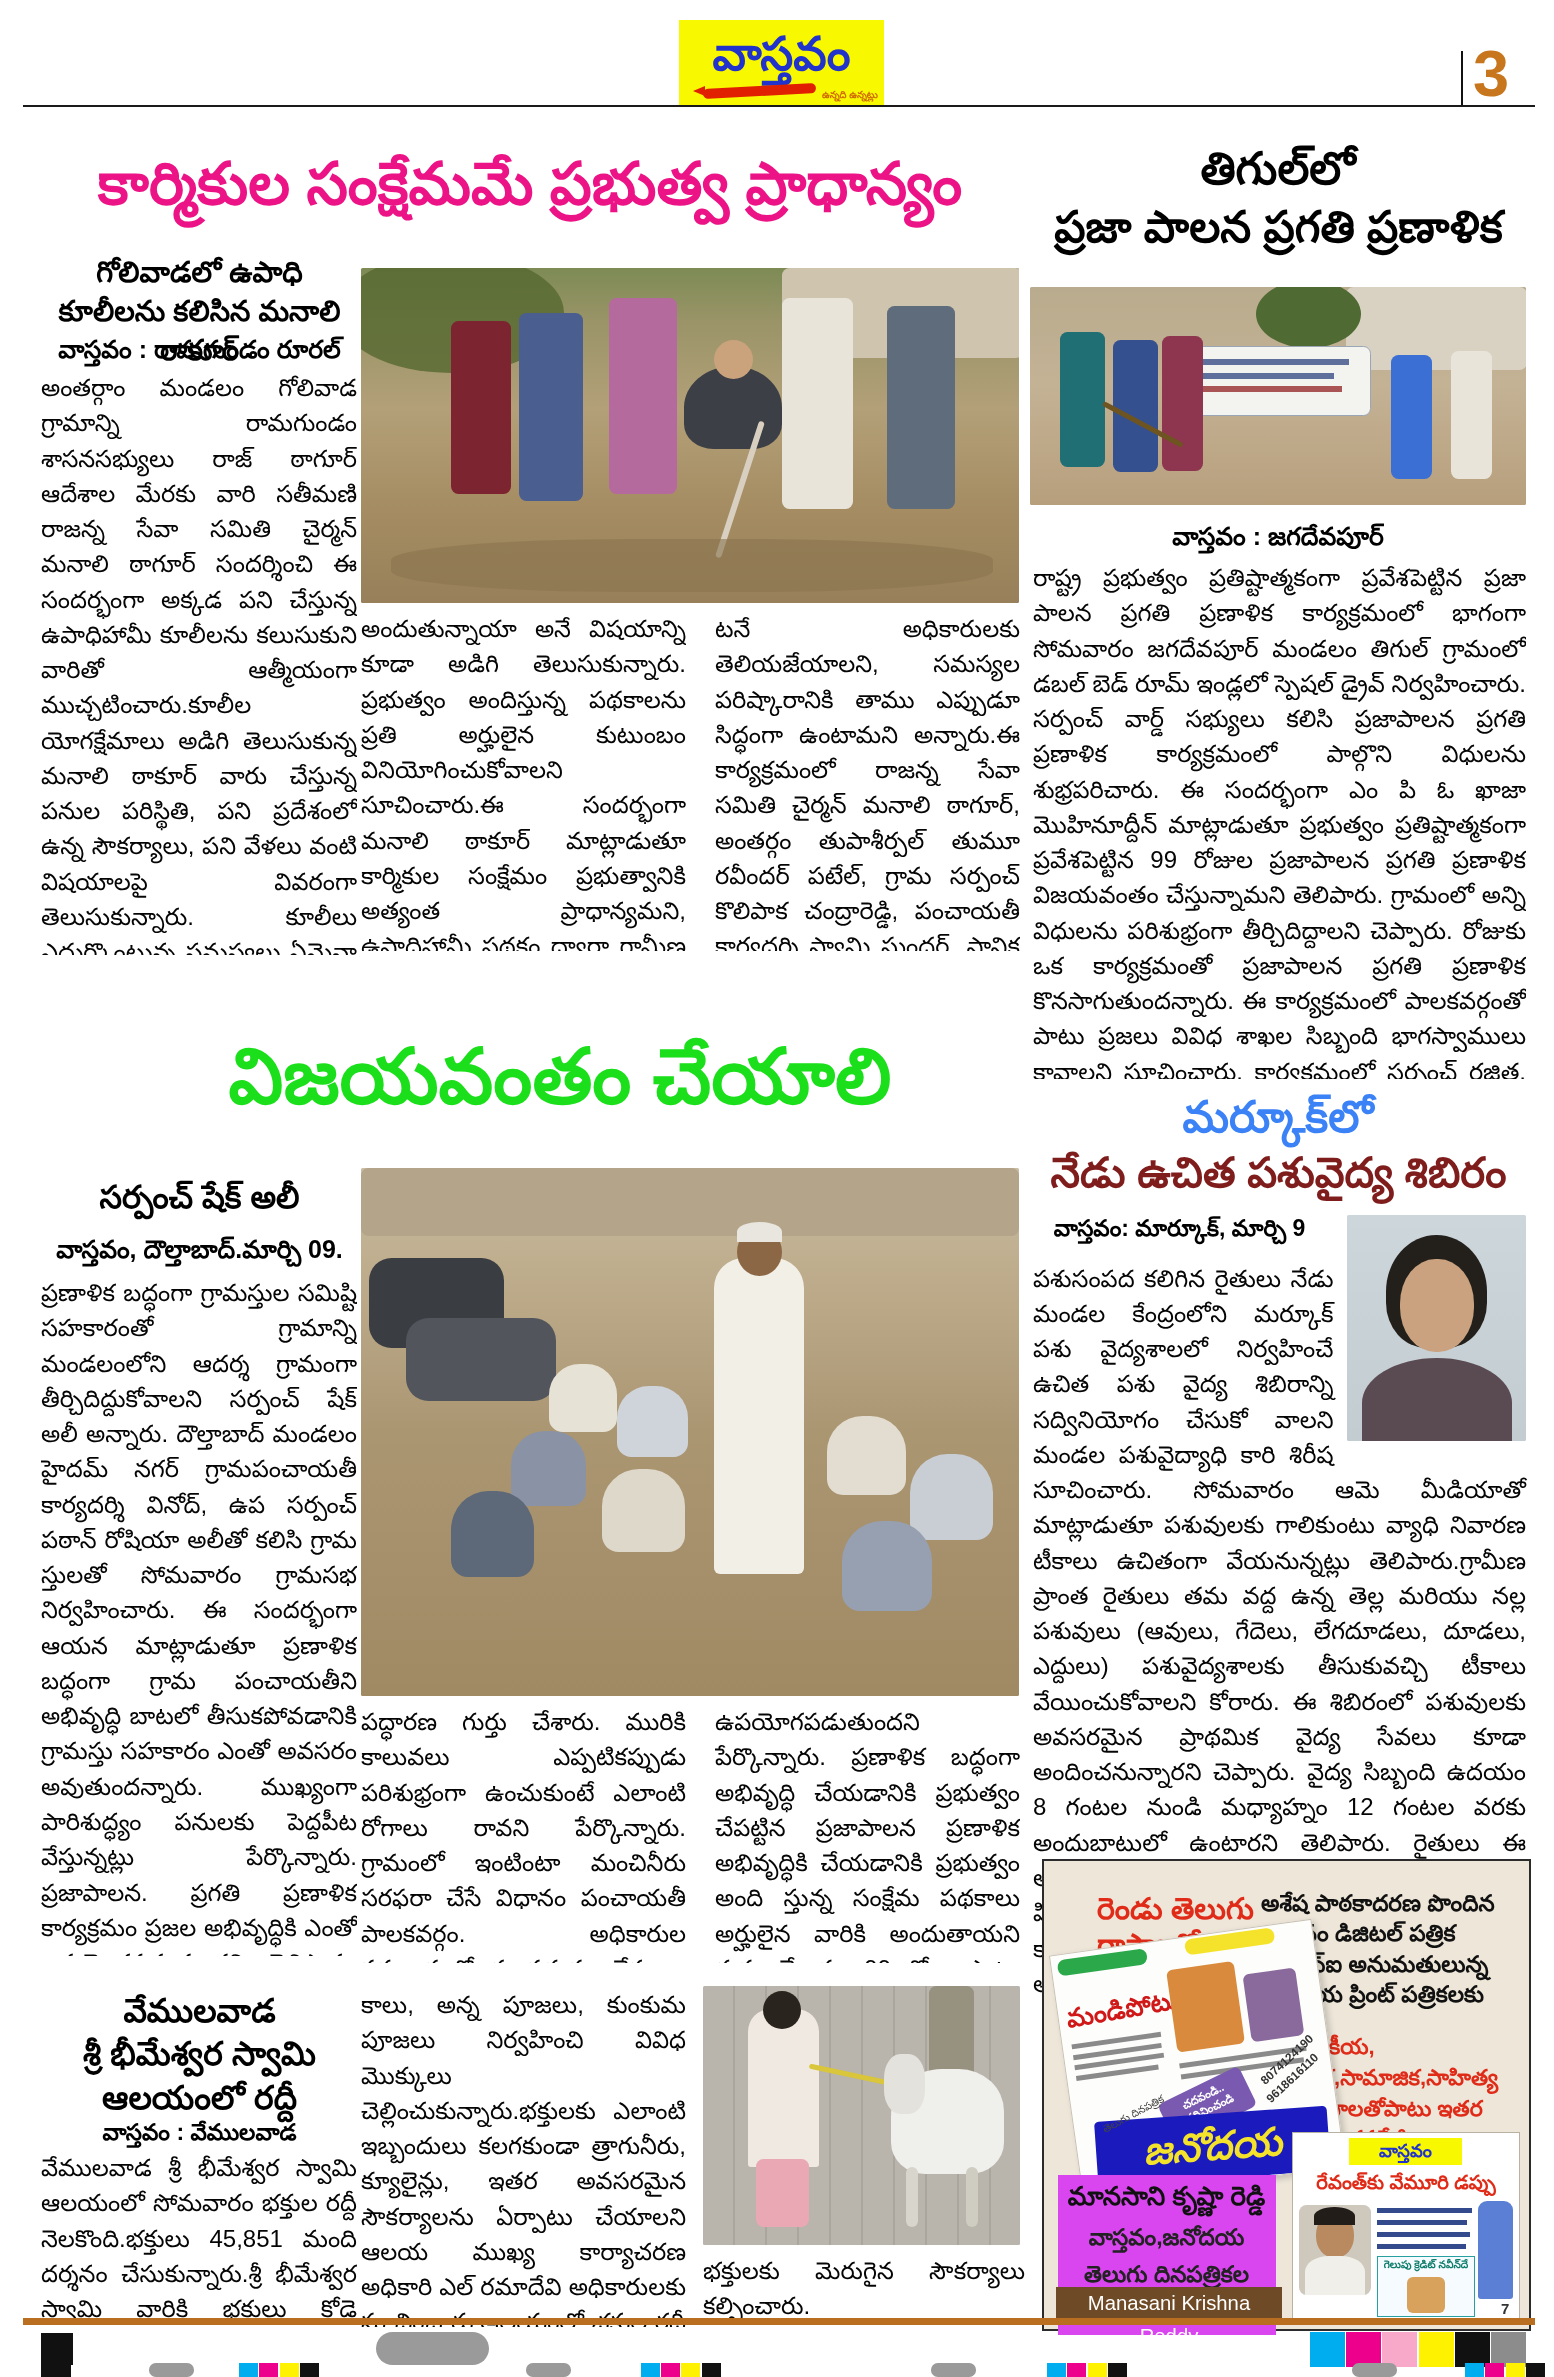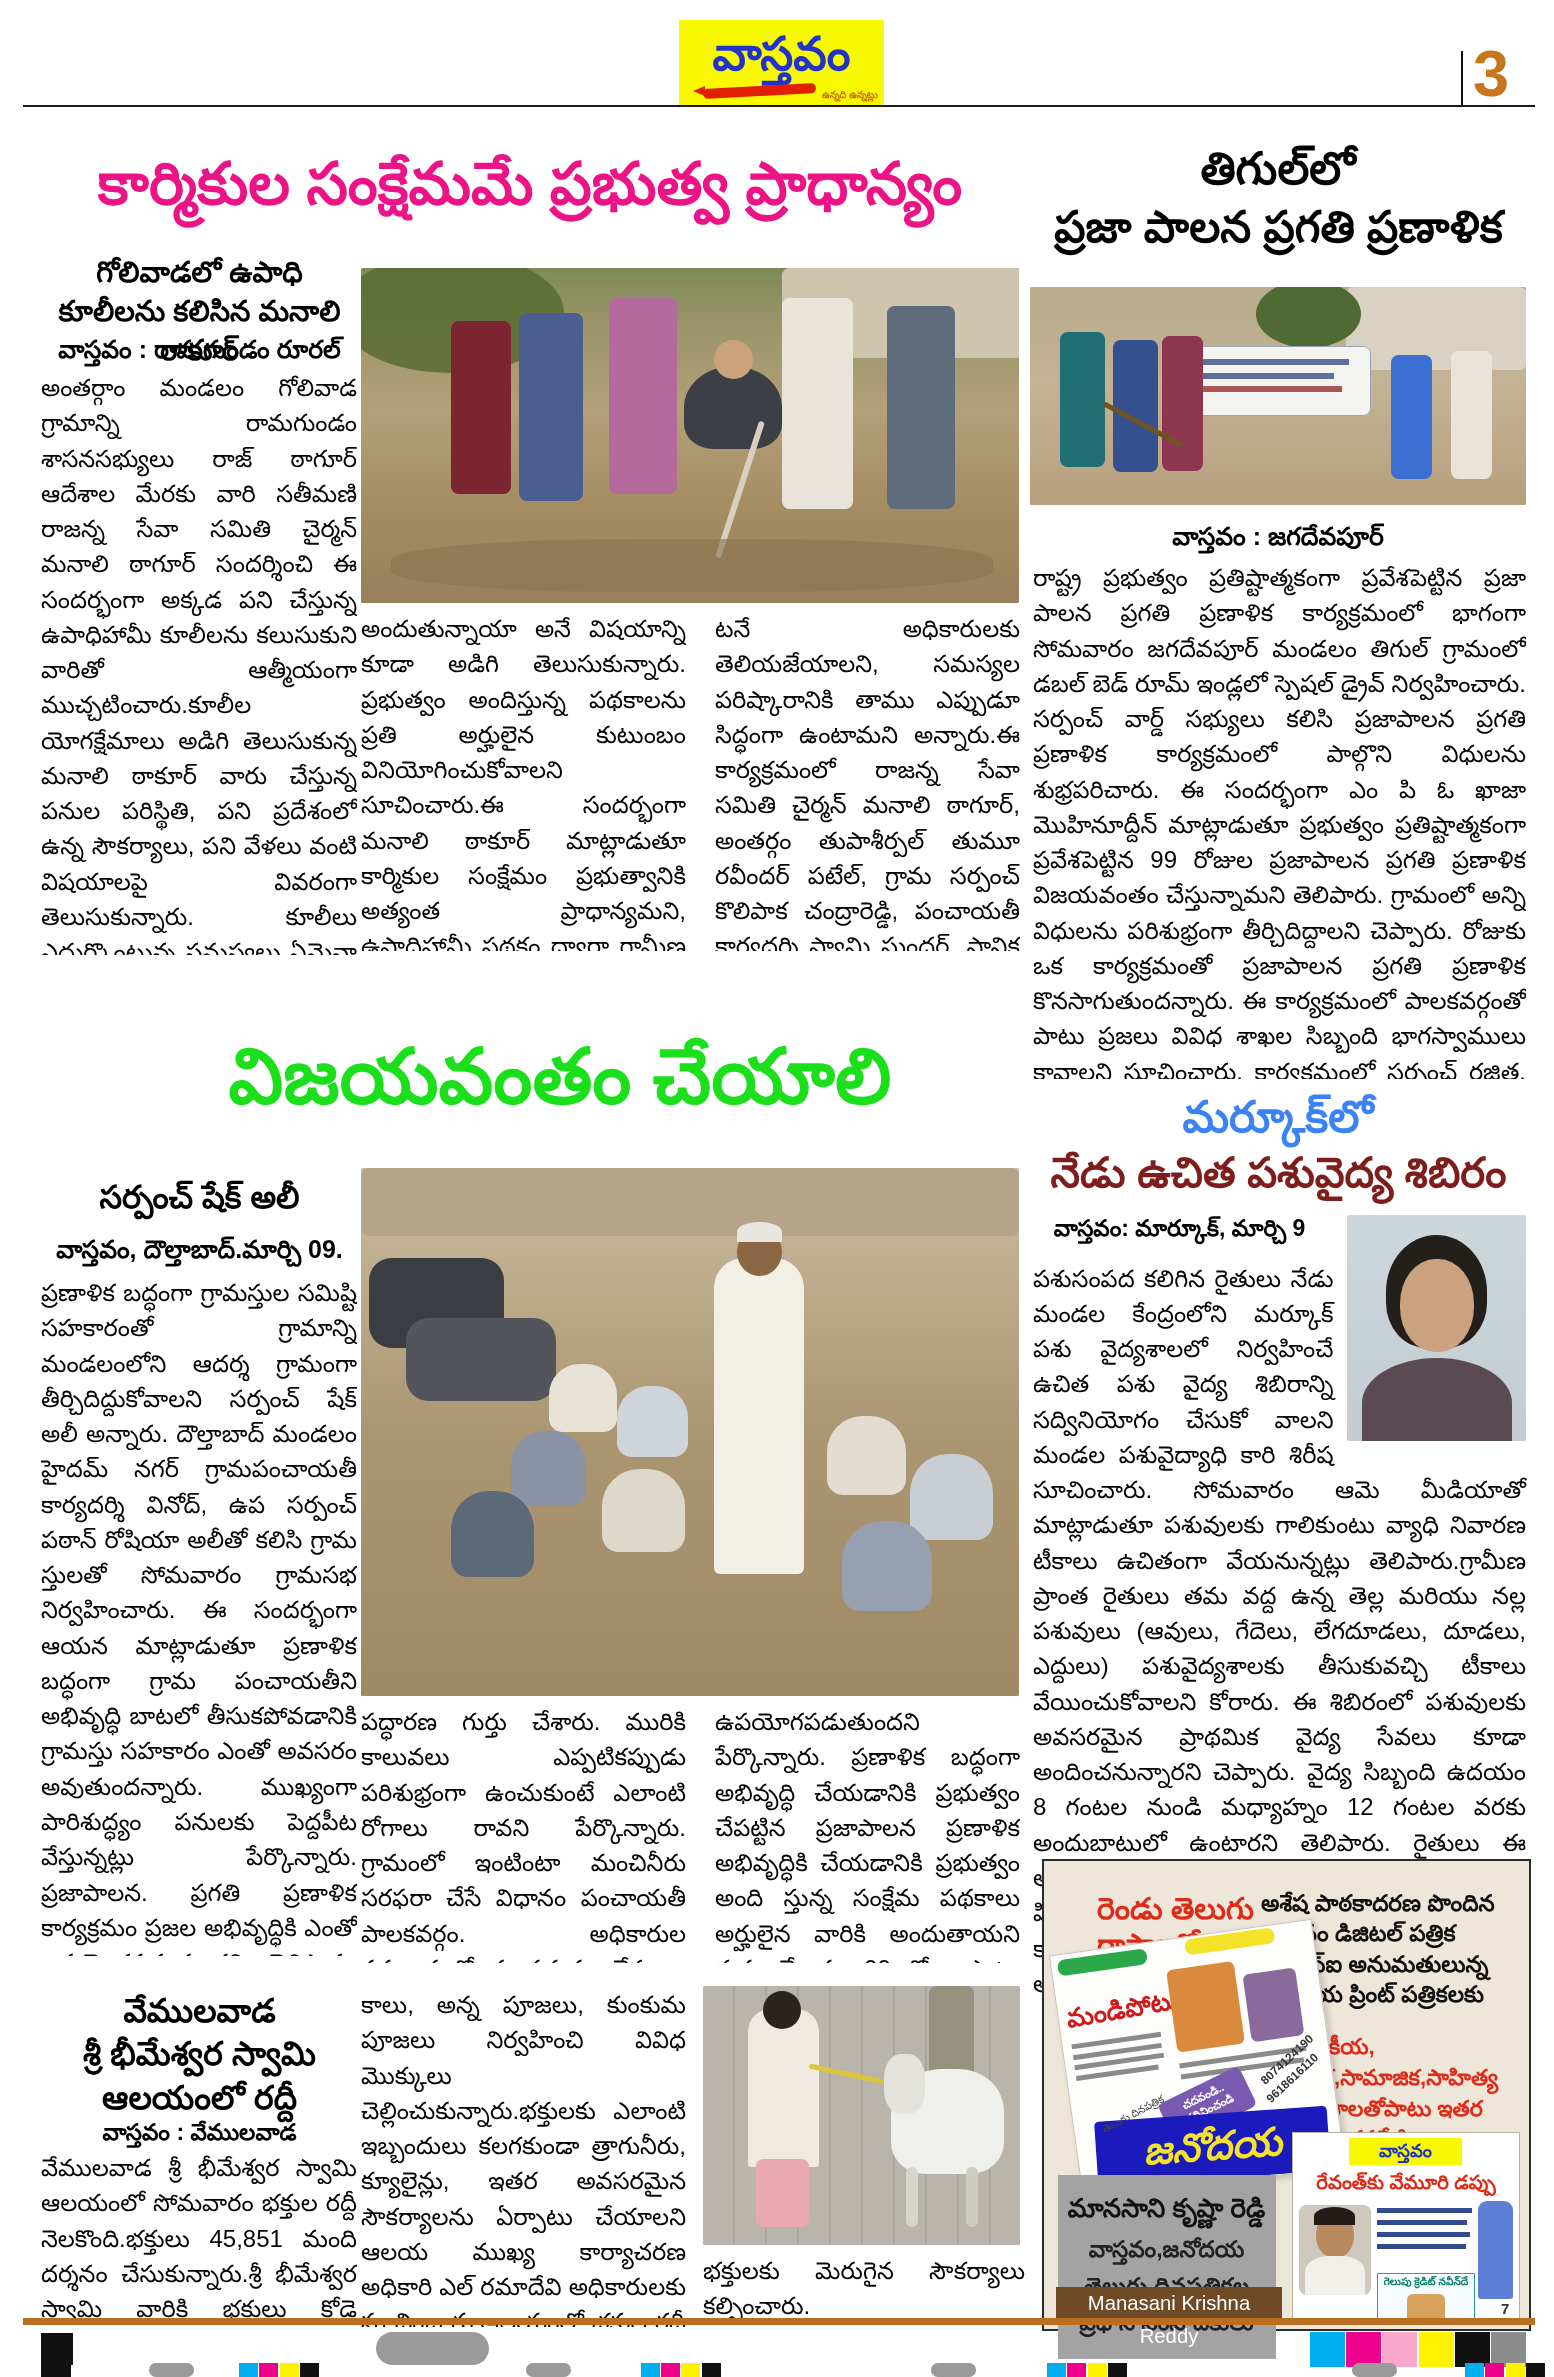--- a/index.html
+++ b/index.html
@@ -161,21 +161,21 @@
         <span>చదవండి.. చదివించండి</span>
       </div>
       <div class="abs bold" style="left:187px;top:128px;font-size:12px;color:#333;transform:rotate(-35deg);">8074124190</div>
       <div class="abs bold" style="left:190px;top:147px;font-size:12px;color:#333;transform:rotate(-35deg);">9618616110</div>
       <div class="abs" style="left:18px;top:178px;width:233px;height:65px;background:#1b1bbd;transform:rotate(4deg);border-radius:4.5px;text-align:center;">
         <span style="font-size:39px;font-weight:bold;color:#f4e32a;font-style:italic;line-height:65px;">జనోదయ</span>
       </div>
       <div class="abs" style="left:27px;top:161px;font-size:10.5px;color:#444;transform:rotate(-20deg);">తెలుగు దినపత్రిక</div>
     </div>
 
-    <div class="abs ctr" style="left:13.5px;top:314px;width:218px;background:#a3a3a3;padding:18px 0;">
+    <div class="abs ctr" style="left:13.5px;top:314px;width:218px;background:#d946ef;padding:6px 0;">
       <div class="bold" style="font-size:26px;color:#111;margin-bottom:6px;">మానసాని కృష్ణా రెడ్డి</div>
       <div class="bold" style="font-size:23px;color:#222;margin-bottom:4.5px;">వాస్తవం,జనోదయ</div>
       <div class="bold" style="font-size:23px;color:#222;margin-bottom:4.5px;">తెలుగు దినపత్రికల</div>
       <div class="bold" style="font-size:23px;color:#222;">ప్రధాన సంపాదకులు</div>
     </div>
     <div class="abs ctr" style="left:12px;top:426px;width:226px;height:33px;background:#6F4A26;color:#fff;">
       <span style="font-size:20.3px;line-height:33px;">Manasani Krishna Reddy</span>
     </div>
 
     <div class="abs" style="left:248px;top:271px;width:226px;height:188px;background:#ffffff;border:1.5px solid #b9b2a2;overflow:hidden;">
@@ -185,21 +185,21 @@
       <div class="abs bold ctr" style="left:3px;top:38px;width:220px;font-size:19.6px;color:#E02B18;white-space:nowrap;">రేవంత్‌కు వేమూరి డప్పు</div>
       <div class="fig" style="left:6px;top:72px;width:72px;height:90px;background:#cfc8bd;"></div>
       <div class="fig" style="left:22.6px;top:80px;width:38px;height:45px;background:#b98a60;border-radius:48%;"></div>
       <div class="fig" style="left:21px;top:74px;width:41px;height:18px;background:#221d18;border-radius:50% 50% 0 0;"></div>
       <div class="fig" style="left:12px;top:123px;width:60px;height:39px;background:#f0efe9;border-radius:40% 40% 0 0;"></div>
       <div class="fig" style="left:185px;top:68px;width:35px;height:98px;background:#5b7fd4;border-radius:9px 9px 3px 3px;"></div>
       <div class="bar" style="left:84px;top:75px;width:95px;height:5.3px;background:#334a8c;"></div>
       <div class="bar" style="left:84px;top:87px;width:90px;height:5.3px;background:#334a8c;"></div>
       <div class="bar" style="left:84px;top:99px;width:93px;height:5.3px;background:#334a8c;"></div>
       <div class="bar" style="left:84px;top:111px;width:89px;height:5.3px;background:#334a8c;"></div>
-      <div class="abs" style="left:84px;top:123px;width:96px;height:59px;border:1.5px solid #26a0a0;background:#f6fbff;text-align:center;margin-top:17px;">
+      <div class="abs" style="left:84px;top:123px;width:96px;height:59px;border:1.5px solid #26a0a0;background:#f6fbff;text-align:center;">
         <span style="font-size:10.5px;font-weight:bold;color:#0E7D6B;">గెలుపు క్రెడిట్ నవీన్‌దే</span>
         <div class="fig" style="left:29px;top:19.6px;width:38px;height:36px;background:#d8a25c;border-radius:6px;"></div>
       </div>
       <div class="abs bold" style="left:208px;top:167px;font-size:15px;color:#333;">7</div>
     </div>
   </div>
 
   <div class="abs" style="left:22.6px;top:2318px;width:1512px;height:6.8px;background:#B96F1F;"></div>
 
   <div class="regsq" style="left:41px;top:2333px;width:32px;height:32px;background:#111;"></div>

